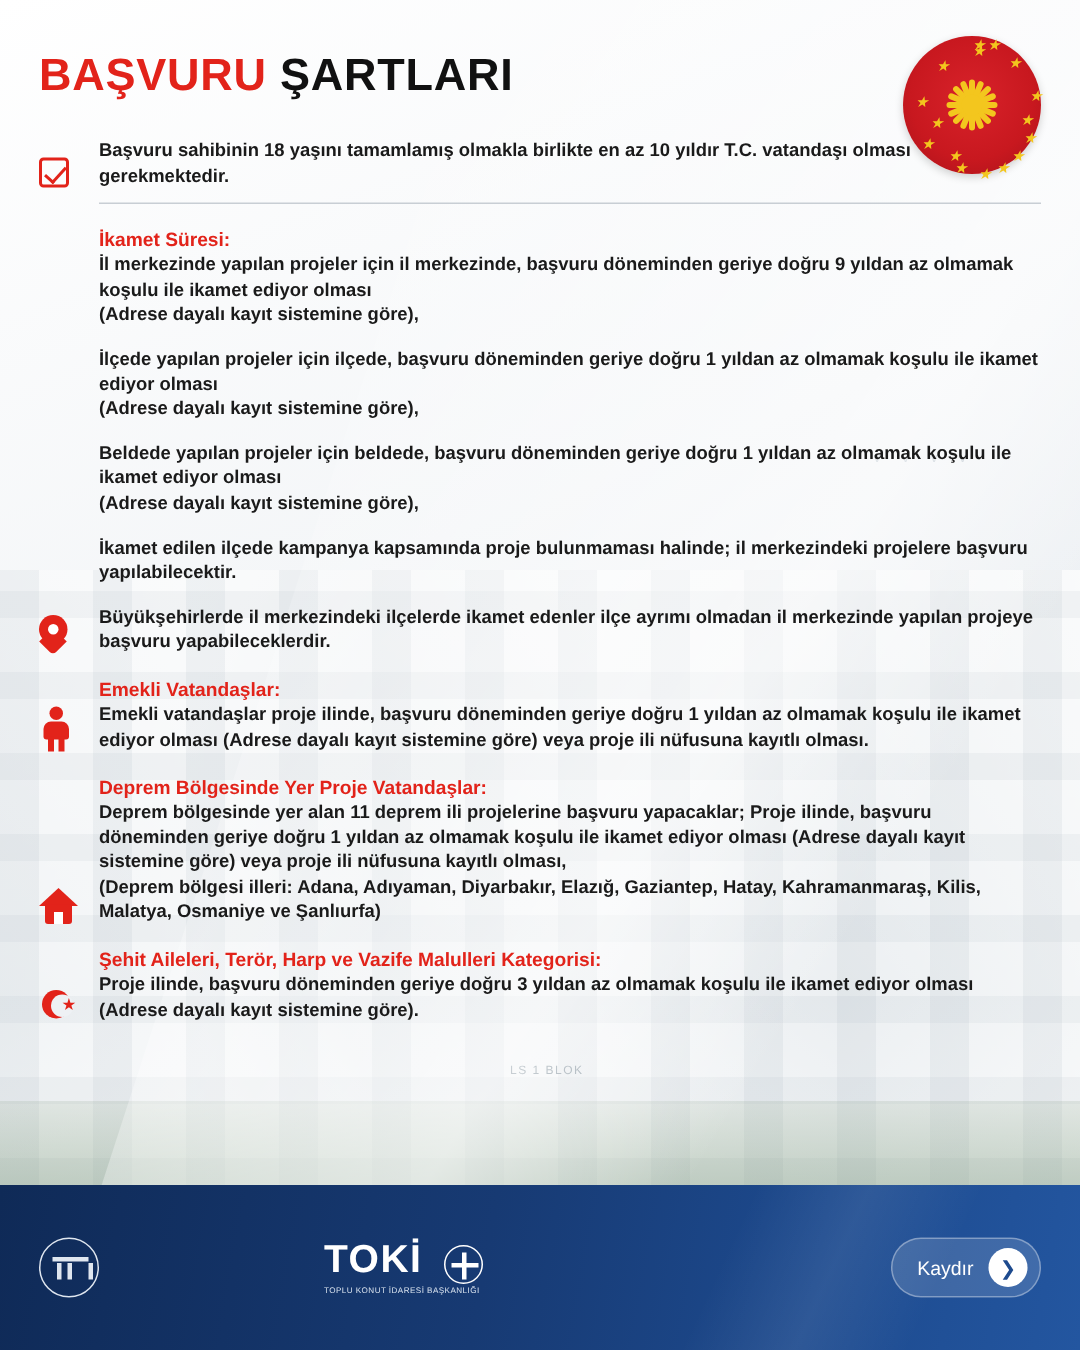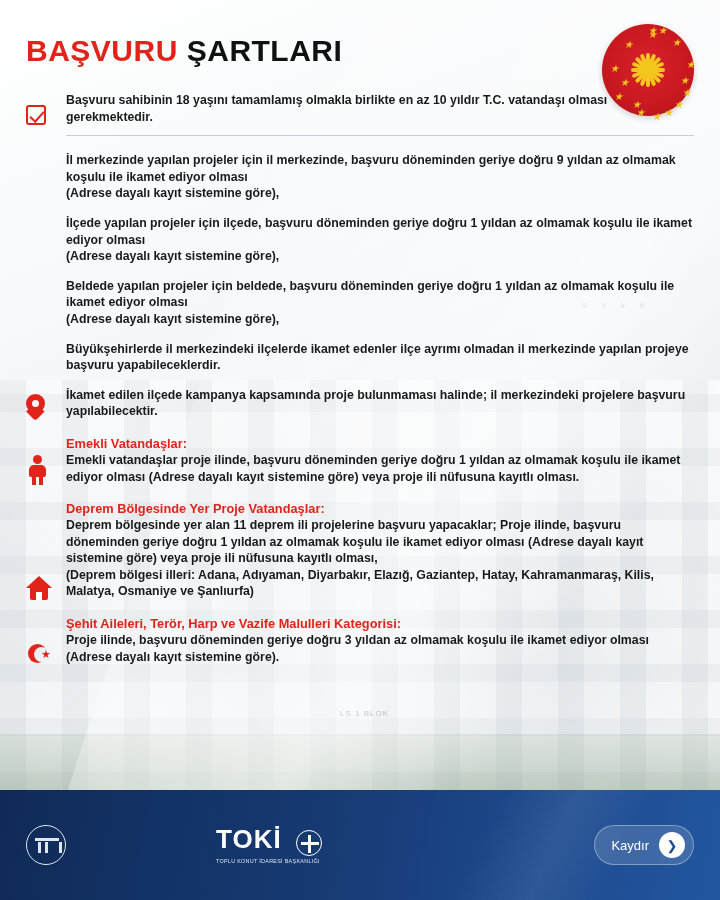--- a/index.html
+++ b/index.html
@@ -300,28 +300,29 @@
     </div>
     <div class="hr"></div>
 
     <div class="row">
       <div class="ic">
           <div class="ico-pin">
             <span></span>
           </div>
         </div>
       <div class="tx">
+        <div class="sec-title">İkamet Süresi:</div>
         <div class="body-text" style="white-space:pre-line">İl merkezinde yapılan projeler için il merkezinde, başvuru döneminden geriye doğru 9 yıldan az olmamak koşulu ile ikamet ediyor olması
 (Adrese dayalı kayıt sistemine göre),</div>
         <div class="body-text para" style="white-space:pre-line">İlçede yapılan projeler için ilçede, başvuru döneminden geriye doğru 1 yıldan az olmamak koşulu ile ikamet ediyor olması
 (Adrese dayalı kayıt sistemine göre),</div>
         <div class="body-text para" style="white-space:pre-line">Beldede yapılan projeler için beldede, başvuru döneminden geriye doğru 1 yıldan az olmamak koşulu ile ikamet ediyor olması
 (Adrese dayalı kayıt sistemine göre),</div>
+        <div class="body-text para">İkamet edilen ilçede kampanya kapsamında proje bulunmaması halinde; il merkezindeki projelere başvuru yapılabilecektir.</div>
         <div class="body-text para">Büyükşehirlerde il merkezindeki ilçelerde ikamet edenler ilçe ayrımı olmadan il merkezinde yapılan projeye başvuru yapabileceklerdir.</div>
-        <div class="body-text para">İkamet edilen ilçede kampanya kapsamında proje bulunmaması halinde; il merkezindeki projelere başvuru yapılabilecektir.</div>
       </div>
     </div>
 
     <div class="row">
       <div class="ic">
         <div class="ico-person">
             <div class="h"></div>
             <div class="b"></div>
             <div class="l1"></div>
             <div class="l2"></div>

